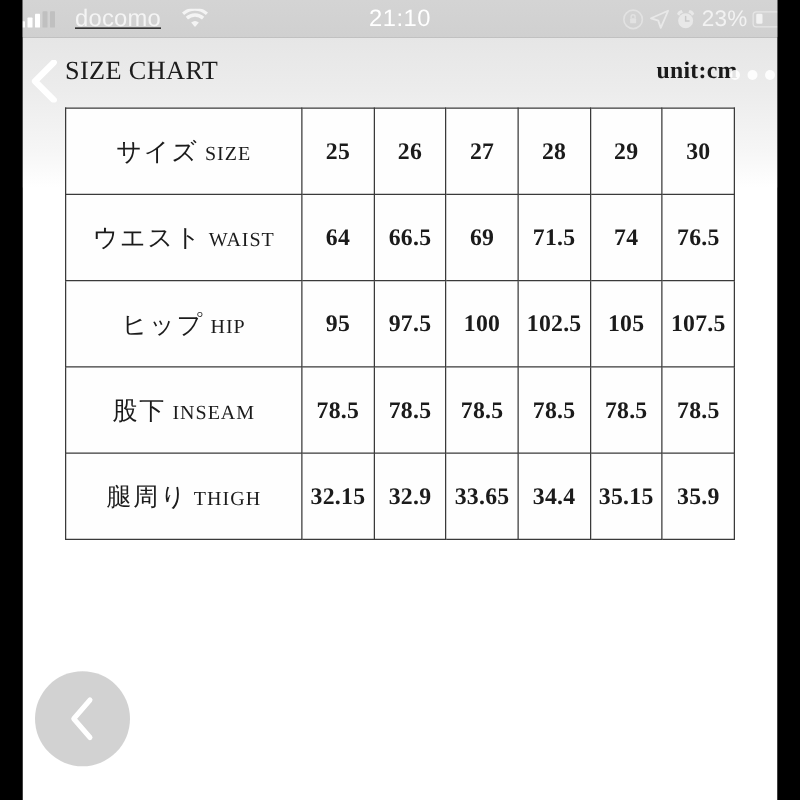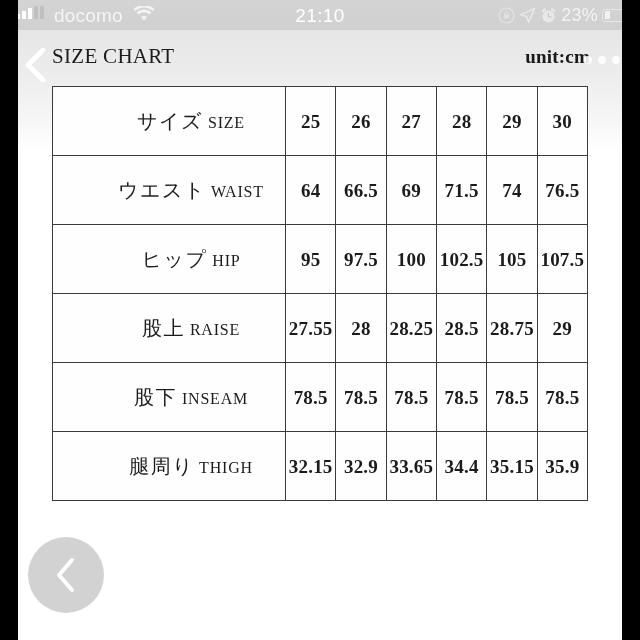--- a/index.html
+++ b/index.html
@@ -30,22 +30,23 @@
     height: 30px;
     background: linear-gradient(to bottom, #d4d4d4 0%, #d0d0d0 100%);
     display: flex;
     align-items: center;
     font-family: "Liberation Sans", sans-serif;
   }
   #status-left {
     position: absolute;
     left: 16px;
     display: flex;
-    align-items: flex-start;
-    gap: 10px;
+    align-items: center;
+    gap: 16px;
+    text-decoration: underline;
   }
   .sig-bars {
     display: flex;
     align-items: flex-end;
     gap: 2px;
     height: 13px;
   }
   .sig-bars i {
     display: block;
     width: 4px;
@@ -173,21 +174,20 @@
     text-align: center;
     vertical-align: middle;
     font-size: 20px;
     color: #1b1b1b;
     padding: 0;
     background: #fefefe;
   }
   #size-table td.label-cell {
     width: 188px;
     font-size: 20px;
-    padding-left: 44px;
   }
   .lbl-jp {
     font-family: "DejaVu Sans", sans-serif;
     font-size: 20px;
     letter-spacing: 1.5px;
     color: #1b1b1b;
   }
   .lbl-en {
     font-family: "Liberation Serif", serif;
     font-size: 16px;
@@ -341,31 +341,20 @@
             <span class="lbl-jp">ヒップ</span><span class="lbl-en">HIP</span>
           </td>
           <td><span class="val">95</span></td>
           <td><span class="val">97.5</span></td>
           <td><span class="val">100</span></td>
           <td><span class="val">102.5</span></td>
           <td><span class="val">105</span></td>
           <td><span class="val">107.5</span></td>
         </tr>
 
-        <tr>
-          <td class="label-cell">
-            <span class="lbl-jp">股上</span><span class="lbl-en">RAISE</span>
-          </td>
-          <td><span class="val">27.55</span></td>
-          <td><span class="val">28</span></td>
-          <td><span class="val">28.25</span></td>
-          <td><span class="val">28.5</span></td>
-          <td><span class="val">28.75</span></td>
-          <td><span class="val">29</span></td>
-        </tr>
 
         <tr>
           <td class="label-cell">
             <span class="lbl-jp">股下</span><span class="lbl-en">INSEAM</span>
           </td>
           <td><span class="val">78.5</span></td>
           <td><span class="val">78.5</span></td>
           <td><span class="val">78.5</span></td>
           <td><span class="val">78.5</span></td>
           <td><span class="val">78.5</span></td>

